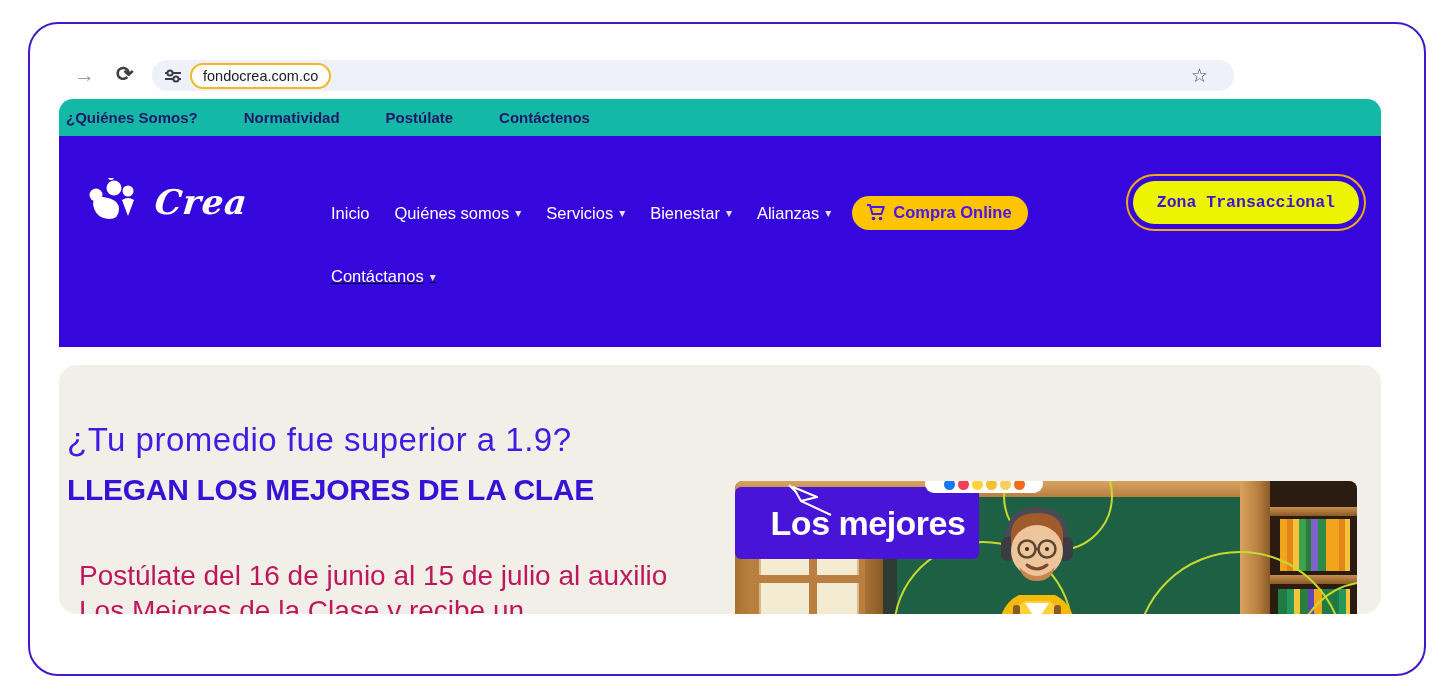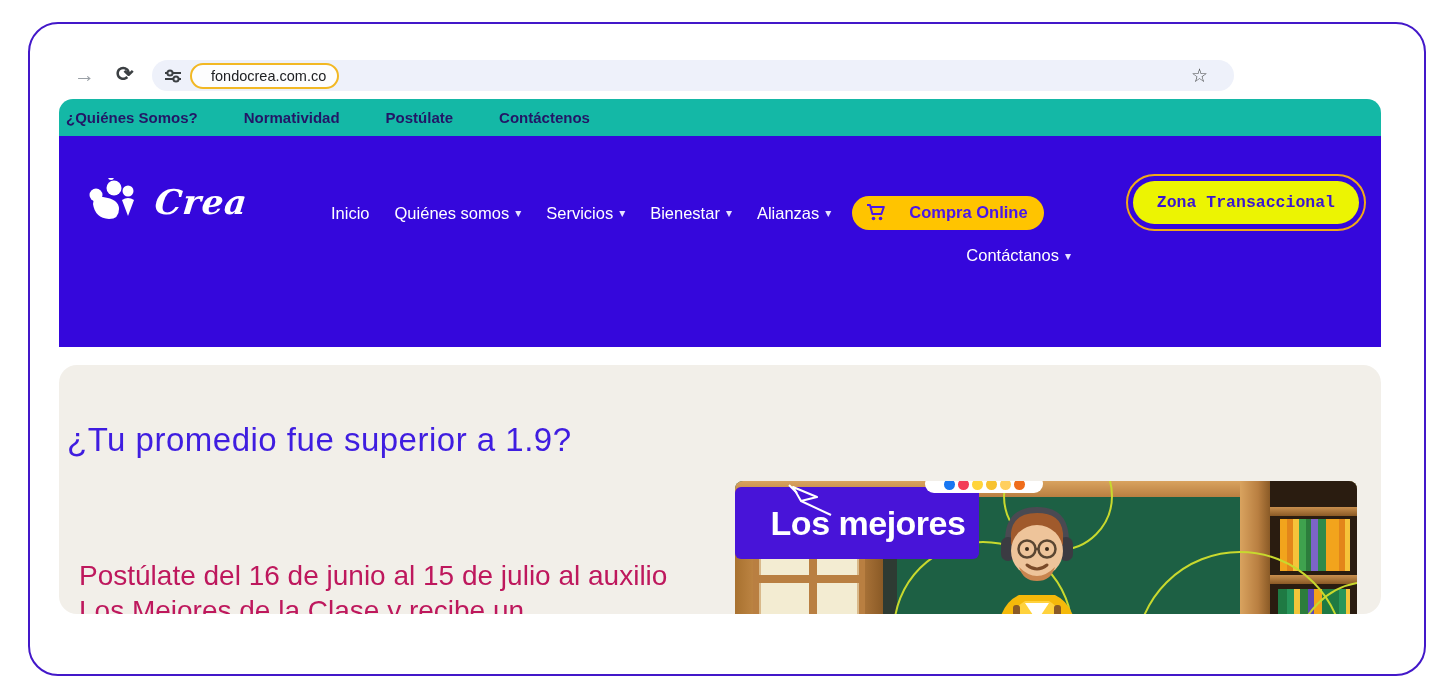--- a/index.html
+++ b/index.html
@@ -10,43 +10,43 @@
 
   
   .toolbar { position:absolute; left:0; top:36px; width:100%; height:32px; display:flex; align-items:center; }
   .nav-ico { font-size:20px; color:#5f6368; line-height:1; }
   .fwd { position:absolute; left:44px; top:4px; color:#9aa0a6; font-size:21px; }
   .reload { position:absolute; left:86px; top:3px; color:#3c4043; font-size:21px; font-weight:bold; }
   .urlbar { position:absolute; left:122px; top:0; width:1082px; height:31px; background:#eef1fa;
             border-radius:16px; display:flex; align-items:center; padding:0 12px; }
   .tune { width:18px; height:16px; margin-right:8px; flex:0 0 auto; }
   .url-ring { border:2.5px solid #f2b824; border-radius:15px; padding:2px 11px; background:#fdfdfe; }
-  .url-text { font-size:14.5px; color:#202124;margin-left:8px; }
+  .url-text { font-size:14.5px; color:#202124; }
   .star { margin-left:auto; margin-right:14px; color:#444746; font-size:19px; }
 
   
   .page { position:absolute; left:29px; top:75px; width:1322px; height:515px;
           border-radius:14px; overflow:hidden; background:#fff; }
 
   
   .topbar { height:37px; background:#14b8a6; display:flex; align-items:center; gap:46px; padding-left:7px; }
   .topbar span { font-size:15px; font-weight:bold; color:#231666; }
 
   
   .mainnav { position:relative; height:211px; background:#3507dc; }
   .logo { position:absolute; left:30px; top:42px; display:flex; align-items:center; gap:10px; }
   .logo-text { color:#fff; font-family:"DejaVu Serif", serif; font-style:italic; font-weight:bold;
                font-size:34px; letter-spacing:1px; transform:skewX(-6deg); }
   .navcol { position:absolute; left:272px; top:60px; width:740px; }
   .navrow1 { display:flex; align-items:center; gap:25px; }
   .navlink { color:#fff; font-size:16.5px; font-weight:500; display:flex; align-items:center; gap:6px; white-space:nowrap; }
   .chev { font-size:12px; color:#e7e2ff; }
-  .compra { background:#ffc400; border-radius:19px; padding:7px 16px 8px 14px; display:flex; align-items:center; gap:24px;
+  .compra { background:#ffc400; border-radius:19px; padding:7px 16px 8px 14px; display:flex; align-items:center; gap:8px;
             color:#4b16e8; font-weight:bold; font-size:16.5px; margin-left:-4px; }
-  .navrow2 { margin-top:16px; display:flex; justify-content:flex-end; }
+  .navrow2 { margin-top:37px; display:flex; justify-content:flex-start;text-decoration:underline; }
   .zona-ring { position:absolute; right:15px; top:38px; border:2.5px solid #f0a818; border-radius:30px; padding:5px;font-family:Liberation Mono, monospace; }
   .zona { background:#ecf402; border-radius:24px; padding:12px 24px; color:#3b16d0; font-weight:bold; font-size:16.5px; }
 
   
   .hero { position:relative; margin-top:18px; height:249px; background:#f2efe9; border-radius:18px; }
   .hero-t1 { position:absolute; left:8px; top:56px; font-size:33px; font-weight:300; color:#3f1de0; letter-spacing:.5px; }
   .hero-t2 { position:absolute; left:8px; top:108px; font-size:30px; font-weight:800; color:#3512d6; letter-spacing:-.3px; }
   .hero-p  { position:absolute; left:20px; top:193px; width:625px; font-size:28px; line-height:35px; color:#be185d; }
 
   
@@ -167,20 +167,21 @@
 
       <div class="zona-ring">
         <div class="zona">
           <span>Zona Transaccional</span>
         </div>
       </div>
     </div>
 
     <div class="hero">
       <div class="hero-t1">¿Tu promedio fue superior a 1.9?</div>
+      <div class="hero-t2">LLEGAN LOS MEJORES DE LA CLAE</div>
       <div class="hero-p">Postúlate del 16 de junio al 15 de julio al auxilio Los Mejores de la Clase y recibe un reconocimiento por tu excelencia</div>
 
       <div class="banner">
         <div class="wood-top"></div>
         <div class="door">
           <div class="door-glass">
             <div class="door-mullion-v"></div>
               <div class="door-mullion-h"></div>
           </div>
         </div>

